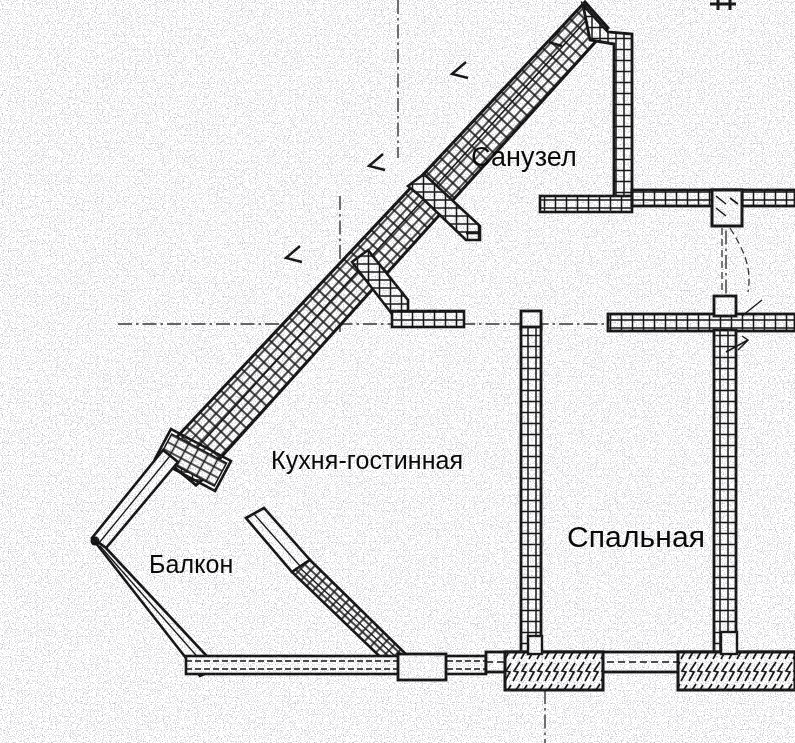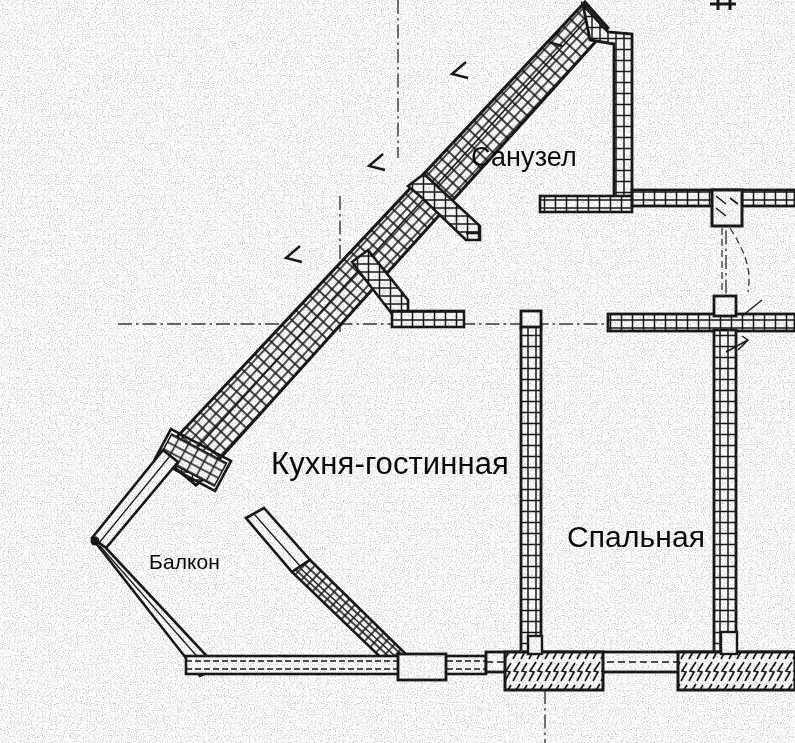--- a/index.html
+++ b/index.html
@@ -36,31 +36,31 @@
     text-align: center;
   }
   #label-sanuzel {
     left: 471px;
     top: 142px;
     font-size: 27px;
   }
   #label-kitchen {
     left: 271px;
     top: 446px;
-    font-size: 31px;
+    font-size: 25px;
   }
   #label-bedroom {
     left: 567px;
     top: 448px;
     font-size: 30px;
   }
   #label-balcony {
     left: 149px;
     top: 550px;
-    font-size: 21px;
+    font-size: 25px;
   }
 </style>
 </head>
 <body>
 
 <div id="plan-root">
 
   <svg id="plan-svg" viewBox="0 0 795 743" xmlns="http://www.w3.org/2000/svg">
     <defs>
 

